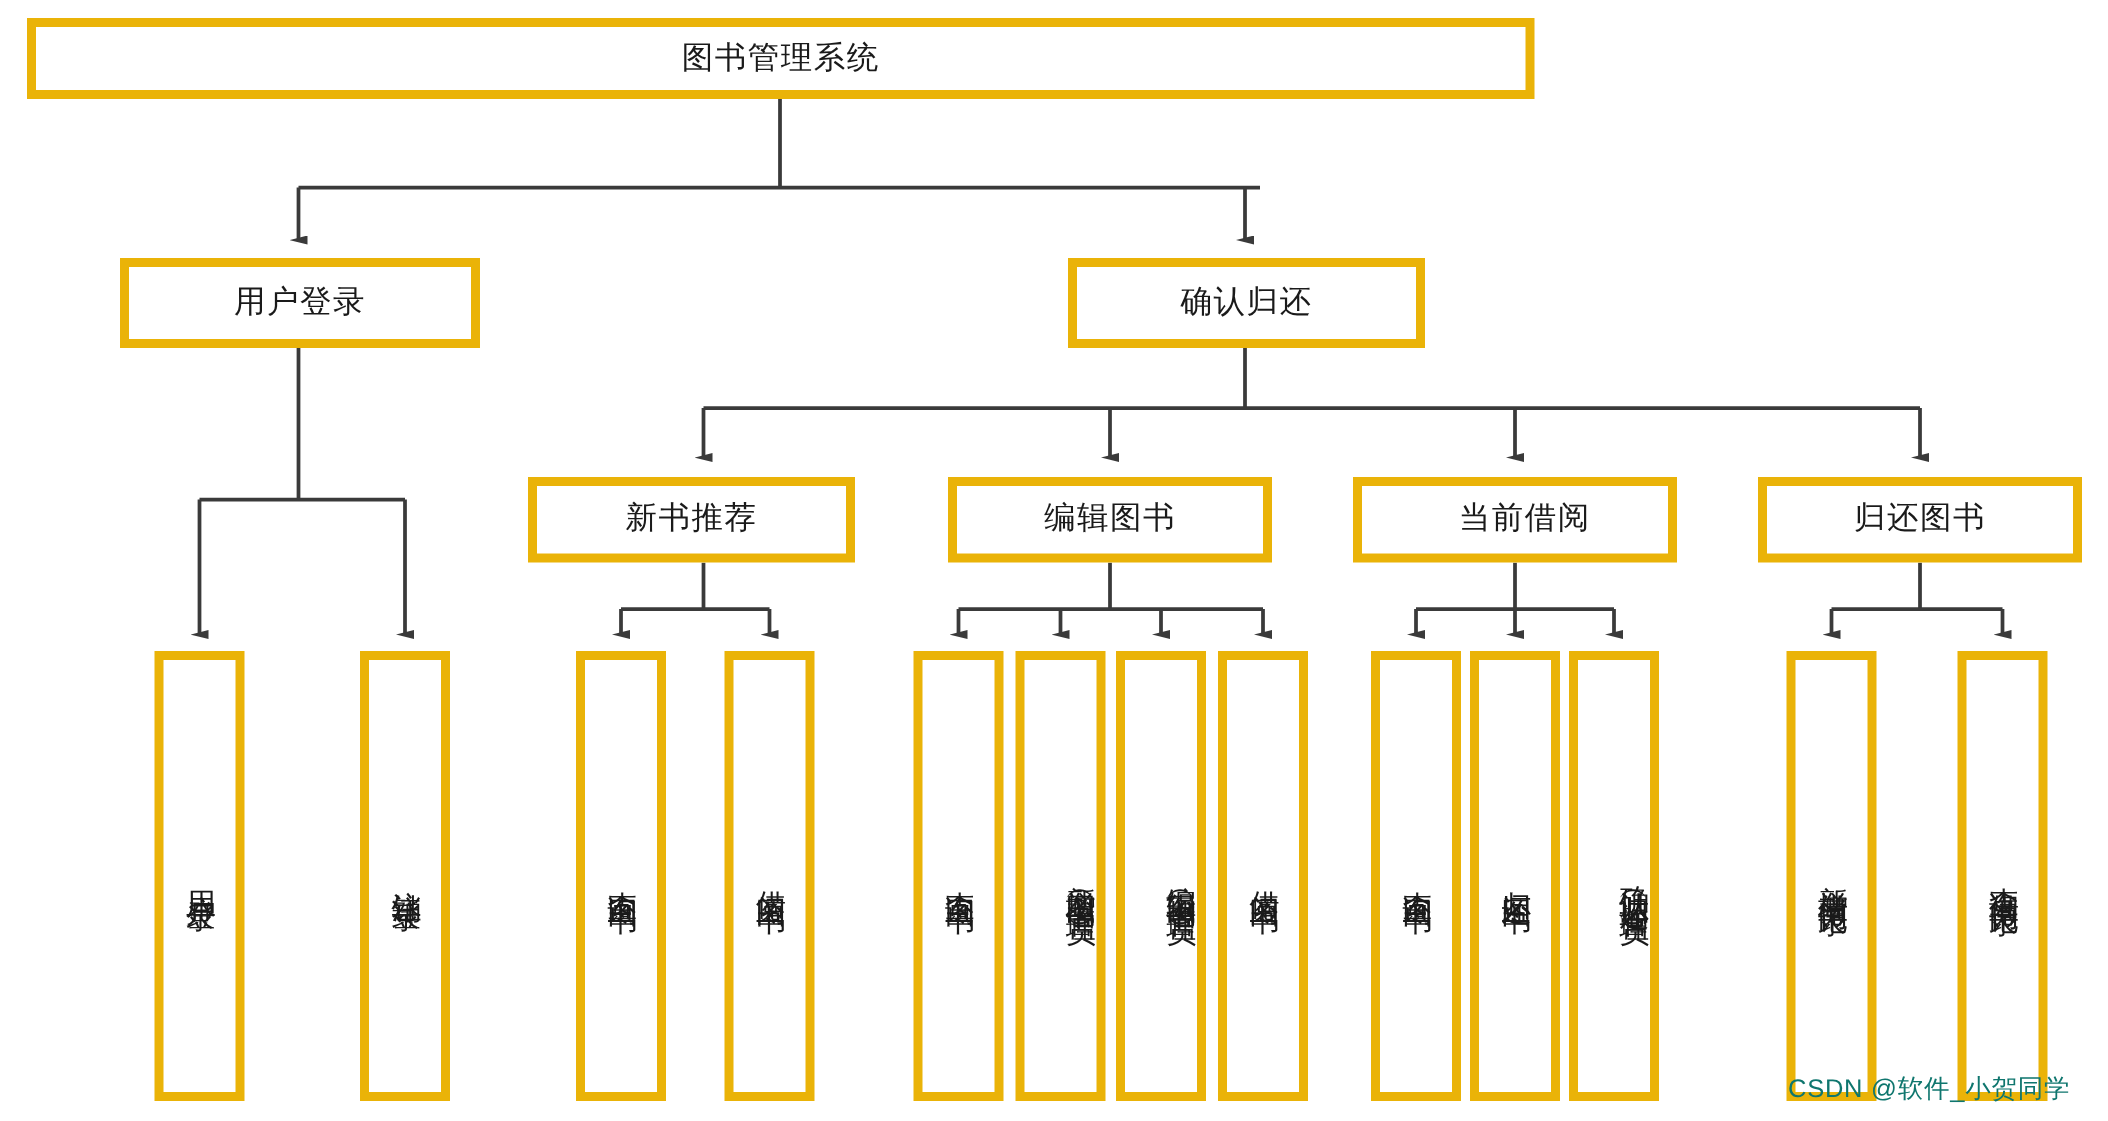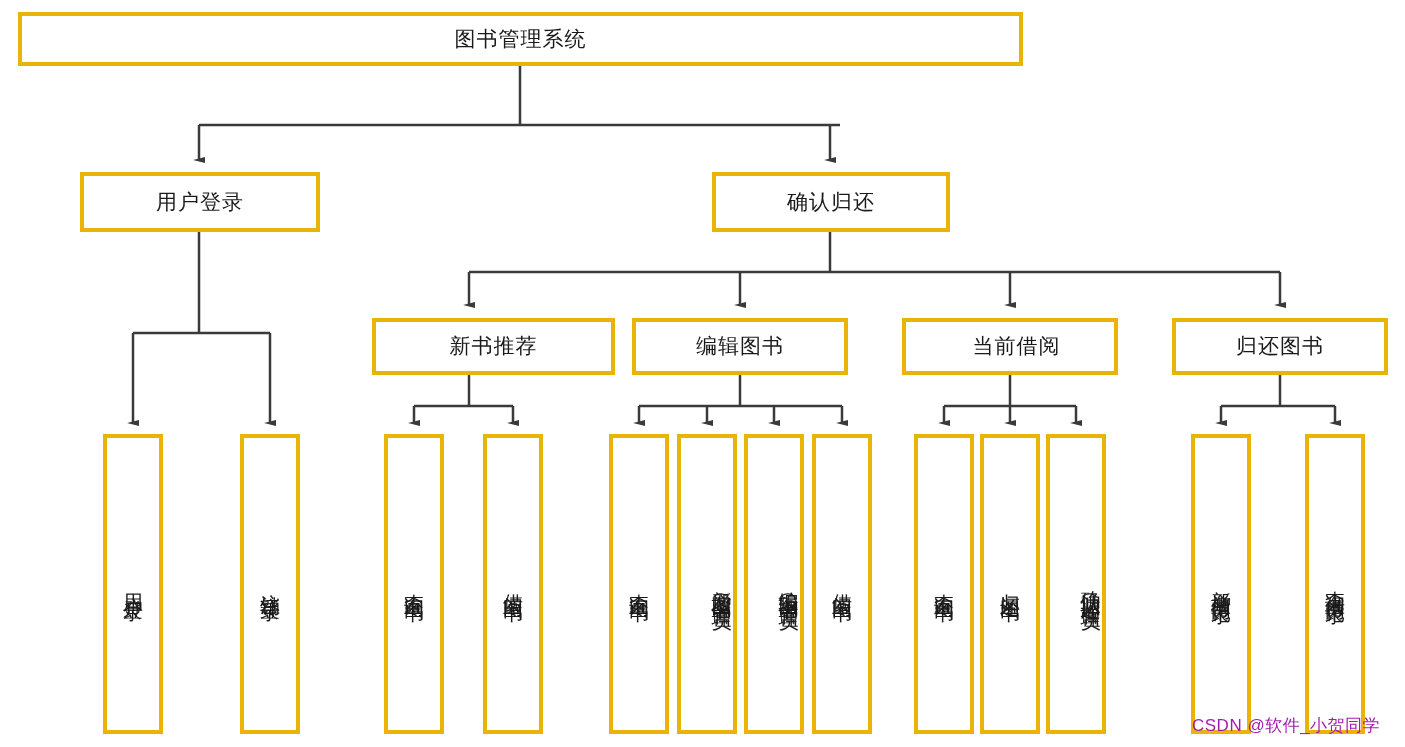--- a/index.html
+++ b/index.html
@@ -22,21 +22,21 @@
     left: 0;
     top: 0;
     width: 1405px;
     height: 747px;
     pointer-events: none;
   }
   .node {
     position: absolute;
     box-sizing: border-box;
     background: #ffffff;
-    border: 4px solid #eab308;
+    border: 6px solid #eab308;
     display: flex;
     align-items: center;
     justify-content: center;
     color: #1a1a1a;
   }
   .node.h {
     font-size: 21px;
     letter-spacing: 1px;
   }
   .node.v {
@@ -55,21 +55,21 @@
   .node .lbl {
     display: block;
     line-height: 1.15;
     text-align: center;
   }
   .watermark {
     position: absolute;
     left: 1192px;
     top: 714px;
     font-size: 17px;
-    color: #a21caf;
+    color: #0f766e;
     white-space: nowrap;
     letter-spacing: 0.5px;
   }
 </style>
 </head>
 <body>
 
 <div id="canvas">
 
   <svg class="edges" viewBox="0 0 1405 747">
@@ -126,21 +126,21 @@
     <span class="lbl">图书管理系统</span>
   </div>
 
   <div class="node h" style="left:80px; top:172px; width:240px; height:60px;">
     <span class="lbl">用户登录</span>
   </div>
   <div class="node h" style="left:712px; top:172px; width:238px; height:60px;">
     <span class="lbl">确认归还</span>
   </div>
 
-  <div class="node h" style="left:372px; top:318px; width:243px; height:57px;">
+  <div class="node h" style="left:352px; top:318px; width:218px; height:57px;">
     <span class="lbl">新书推荐</span>
   </div>
   <div class="node h" style="left:632px; top:318px; width:216px; height:57px;">
     <span class="lbl">编辑图书</span>
   </div>
   <div class="node h" style="left:902px; top:318px; width:216px; height:57px;padding-left:13px;">
     <span class="lbl">当前借阅</span>
   </div>
   <div class="node h" style="left:1172px; top:318px; width:216px; height:57px;">
     <span class="lbl">归还图书</span>

